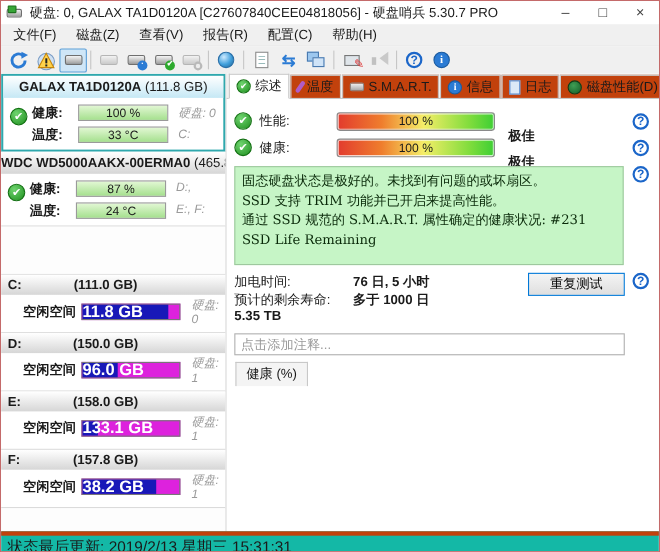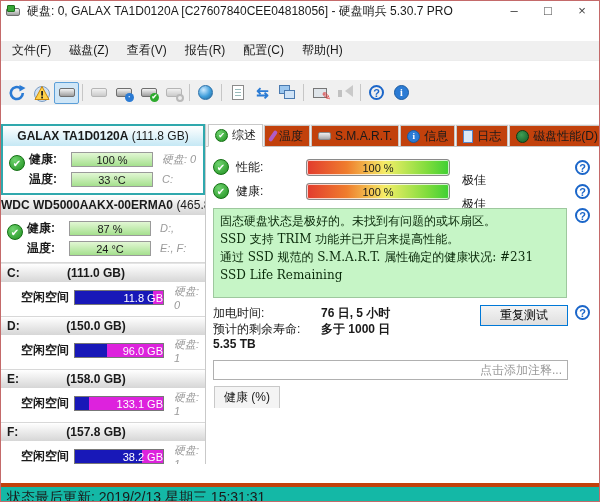--- a/index.html
+++ b/index.html
@@ -1,18 +1,18 @@
 <!DOCTYPE html>
 <html><head>
 <meta charset="utf-8">
 <style>
   * { margin:0; padding:0; box-sizing:border-box; }
   html,body { width:600px; height:502px; }
   body { font-family:"Liberation Sans",sans-serif; font-size:12px; color:#1a1a1a; background:#fff; }
-  .window { width:600px; height:502px; border:1px solid #c46a6a; display:flex; flex-direction:column; background:#fff; overflow:hidden;gap:19px; }
+  .window { width:600px; height:502px; border:1px solid #c46a6a; display:flex; flex-direction:column; background:#fff; overflow:hidden; }
 
   
   .titlebar { height:21px; background:#fff; display:flex; align-items:center; padding-left:5px; flex:none; }
   .app-icon { width:15px; height:13px; position:relative; margin-right:6px; flex:none; }
   .app-icon .d1 { position:absolute; left:0; top:3px; width:14px; height:8px; border:1px solid #6f6f6f; border-radius:2px; background:linear-gradient(#f2f2f2,#9e9e9e); }
   .app-icon .d2 { position:absolute; left:1px; top:0; width:8px; height:7px; background:#37a637; border:1px solid #1d701d; border-radius:1px; }
   .title-text { font-size:12px; white-space:nowrap; overflow:hidden; }
   .win-controls { margin-left:auto; display:flex; height:100%; }
   .win-btn { width:34px; text-align:center; color:#444; font-size:13px; line-height:20px; }
 
@@ -60,50 +60,50 @@
   .dev-row { display:flex; align-items:center; height:20px; }
   .dev-label { width:40px; font-weight:bold; text-align:left; flex:none; }
   .hbar { width:82px; height:15px; border:1px solid #9a9a9a; background:linear-gradient(#e2f7d4,#a5e08e); text-align:center; font-size:11px; line-height:14px; flex:none; margin-left:2px; }
   .dev-info { margin-left:9px; color:#9a9a9a; font-style:italic; font-size:11px; white-space:nowrap; }
   .part-header { height:18px; line-height:18px; background:linear-gradient(#ffffff,#d6d6d6); position:relative; padding:0 6px; font-weight:bold; }
   .part-size { position:absolute; left:16px; right:30px; text-align:center; }
   .part-body { display:flex; align-items:center; padding:2px 4px 5px 4px; }
   .part-label { font-weight:bold; margin-left:16px; flex:none; }
   .part-bar { width:90px; height:15px; border:1px solid #777; margin-left:5px; position:relative; background:#dd22dd; flex:none; }
   .part-used { position:absolute; left:0; top:0; bottom:0; background:#1818b8; }
-  .part-free { position:absolute; left:0; right:0; top:0; bottom:0; color:#fff; font-weight:normal; font-size:11px; text-align:right; line-height:14px; }
+  .part-free { position:absolute; left:0; right:0; top:0; bottom:0; color:#fff; font-weight:bold; font-size:15px; text-align:left; line-height:14px; }
   .part-info { margin-left:10px; color:#9a9a9a; font-style:italic; font-size:11px; }
   .sidebar-fill { flex:1; background:#fdfdfd; }
 
   
   .main { flex:1; background:#fff; display:flex; flex-direction:column; min-width:0; }
   .tabbar { height:23px; background:#f0f0f0; display:flex; align-items:flex-end; padding-left:2px; border-bottom:1px solid #c8c8c8; flex:none; }
   .tab { display:flex; gap:4px; align-items:center; padding:3px 6px 3px 6px; border:1px solid #c8c8c8; border-bottom:none; background:#c2410c; margin-right:1px; white-space:nowrap; height:21px; }
   .tab.active { background:#fff; height:23px; position:relative; top:1px; border-bottom:1px solid #fff; }
   .thermo { width:4px; height:12px; background:#b05cc7; border-radius:2px; transform:rotate(35deg); }
   .smart-ic { width:13px; height:8px; border:1px solid #8a8a8a; border-radius:2px; background:linear-gradient(#eee,#aaa); }
   .log-ic { width:10px; height:13px; background:#dce9f7; border:1px solid #5588cc; }
   .gauge-ic { width:13px; height:13px; border-radius:50%; background:radial-gradient(circle at 40% 35%, #3f9e55, #145c26); border:1px solid #0c3d18; }
 
   .main-body { flex:1; padding:8px 5px 4px 7px; overflow:hidden; display:flex; flex-direction:column; }
   .ov-row { display:flex; align-items:center; height:24px; flex:none; }
   .ov-label { font-weight:normal; margin-left:7px; width:70px; }
   .gradbar { width:144px; height:17px; border:1px solid #8a8a8a; border-radius:3px; background:linear-gradient(90deg,#e23b2e,#ef7d2d 28%,#f5ee68 55%,#7edc3c 85%,#3ecf34); box-shadow:inset 0 0 0 1px rgba(255,255,255,.75); text-align:center; font-size:11px; line-height:16px; flex:none; }
-  .rating { font-weight:normal; margin-left:12px;margin-top:27px; }
+  .rating { font-weight:bold; margin-left:12px;margin-top:27px; }
   .row-help { margin-left:auto; margin-right:4px; }
   .statusbox-row { display:flex; margin-top:5px; flex:none; }
   .statusbox { flex:1; height:90px; background:#c6f5c6; border:1px solid #9ec89e; padding:3px 6px; font-family:"DejaVu Serif","Liberation Serif",serif; font-size:12px; line-height:1.5; color:#0a2a0a; overflow:hidden; }
   .statusbox-row .row-help { margin-left:8px; }
   .stats-row { display:flex; margin-top:7px; flex:none;justify-content:flex-end; }
   .stat { display:flex; height:16px; }
   .stat-label { width:108px; flex:none; }
   .stat-value { font-weight:bold; }
   .stats-right { margin-left:auto; display:flex; align-items:flex-start; gap:7px; margin-right:4px; }
   .retest { width:88px; height:21px; border:1px solid #0078d7; background:linear-gradient(#f4f4f4,#dfdfdf); font-size:12px; font-family:"Liberation Sans",sans-serif; }
-  .comment-input { margin-top:7px; height:20px; width:calc(100% - 26px); border:1px solid #b0b0b0; padding:0 5px; font-size:12px; font-family:"Liberation Sans",sans-serif; color:#333; flex:none;text-align:right; }
+  .comment-input { margin-top:7px; height:20px; width:calc(100% - 26px); border:1px solid #b0b0b0; padding:0 5px; font-size:12px; font-family:"Liberation Sans",sans-serif; color:#333; flex:none; }
   .comment-input::placeholder { color:#9a9a9a; }
 
   .chart-tabrow { margin-top:6px; flex:none; }
   .chart-tab { display:inline-block; border:1px solid #c8c8c8; border-bottom:none; background:#f4f4f4; padding:2px 9px; margin-left:1px; }
   .chart-panel { border:1px solid #c8c8c8; height:146px; background:linear-gradient(#fdfdfd,#b9b9b9); position:relative; margin-right:21px; flex:none; }
   .floppy { position:absolute; left:4px; top:4px; width:15px; height:15px; background:#4a55c0; border:1px solid #2b338f; }
   .floppy i { position:absolute; left:3px; top:0; width:8px; height:5px; background:#cfd4ff; }
   .floppy b { position:absolute; left:3px; bottom:1px; width:9px; height:6px; background:#e8e8e8; }
   .plot { position:absolute; left:38px; right:10px; top:10px; height:76px; border:1px solid #222; background:linear-gradient(#ffffff,#dedede); }
   .hline { position:absolute; left:-6px; right:0; top:50%; border-top:1px dashed #888; }

